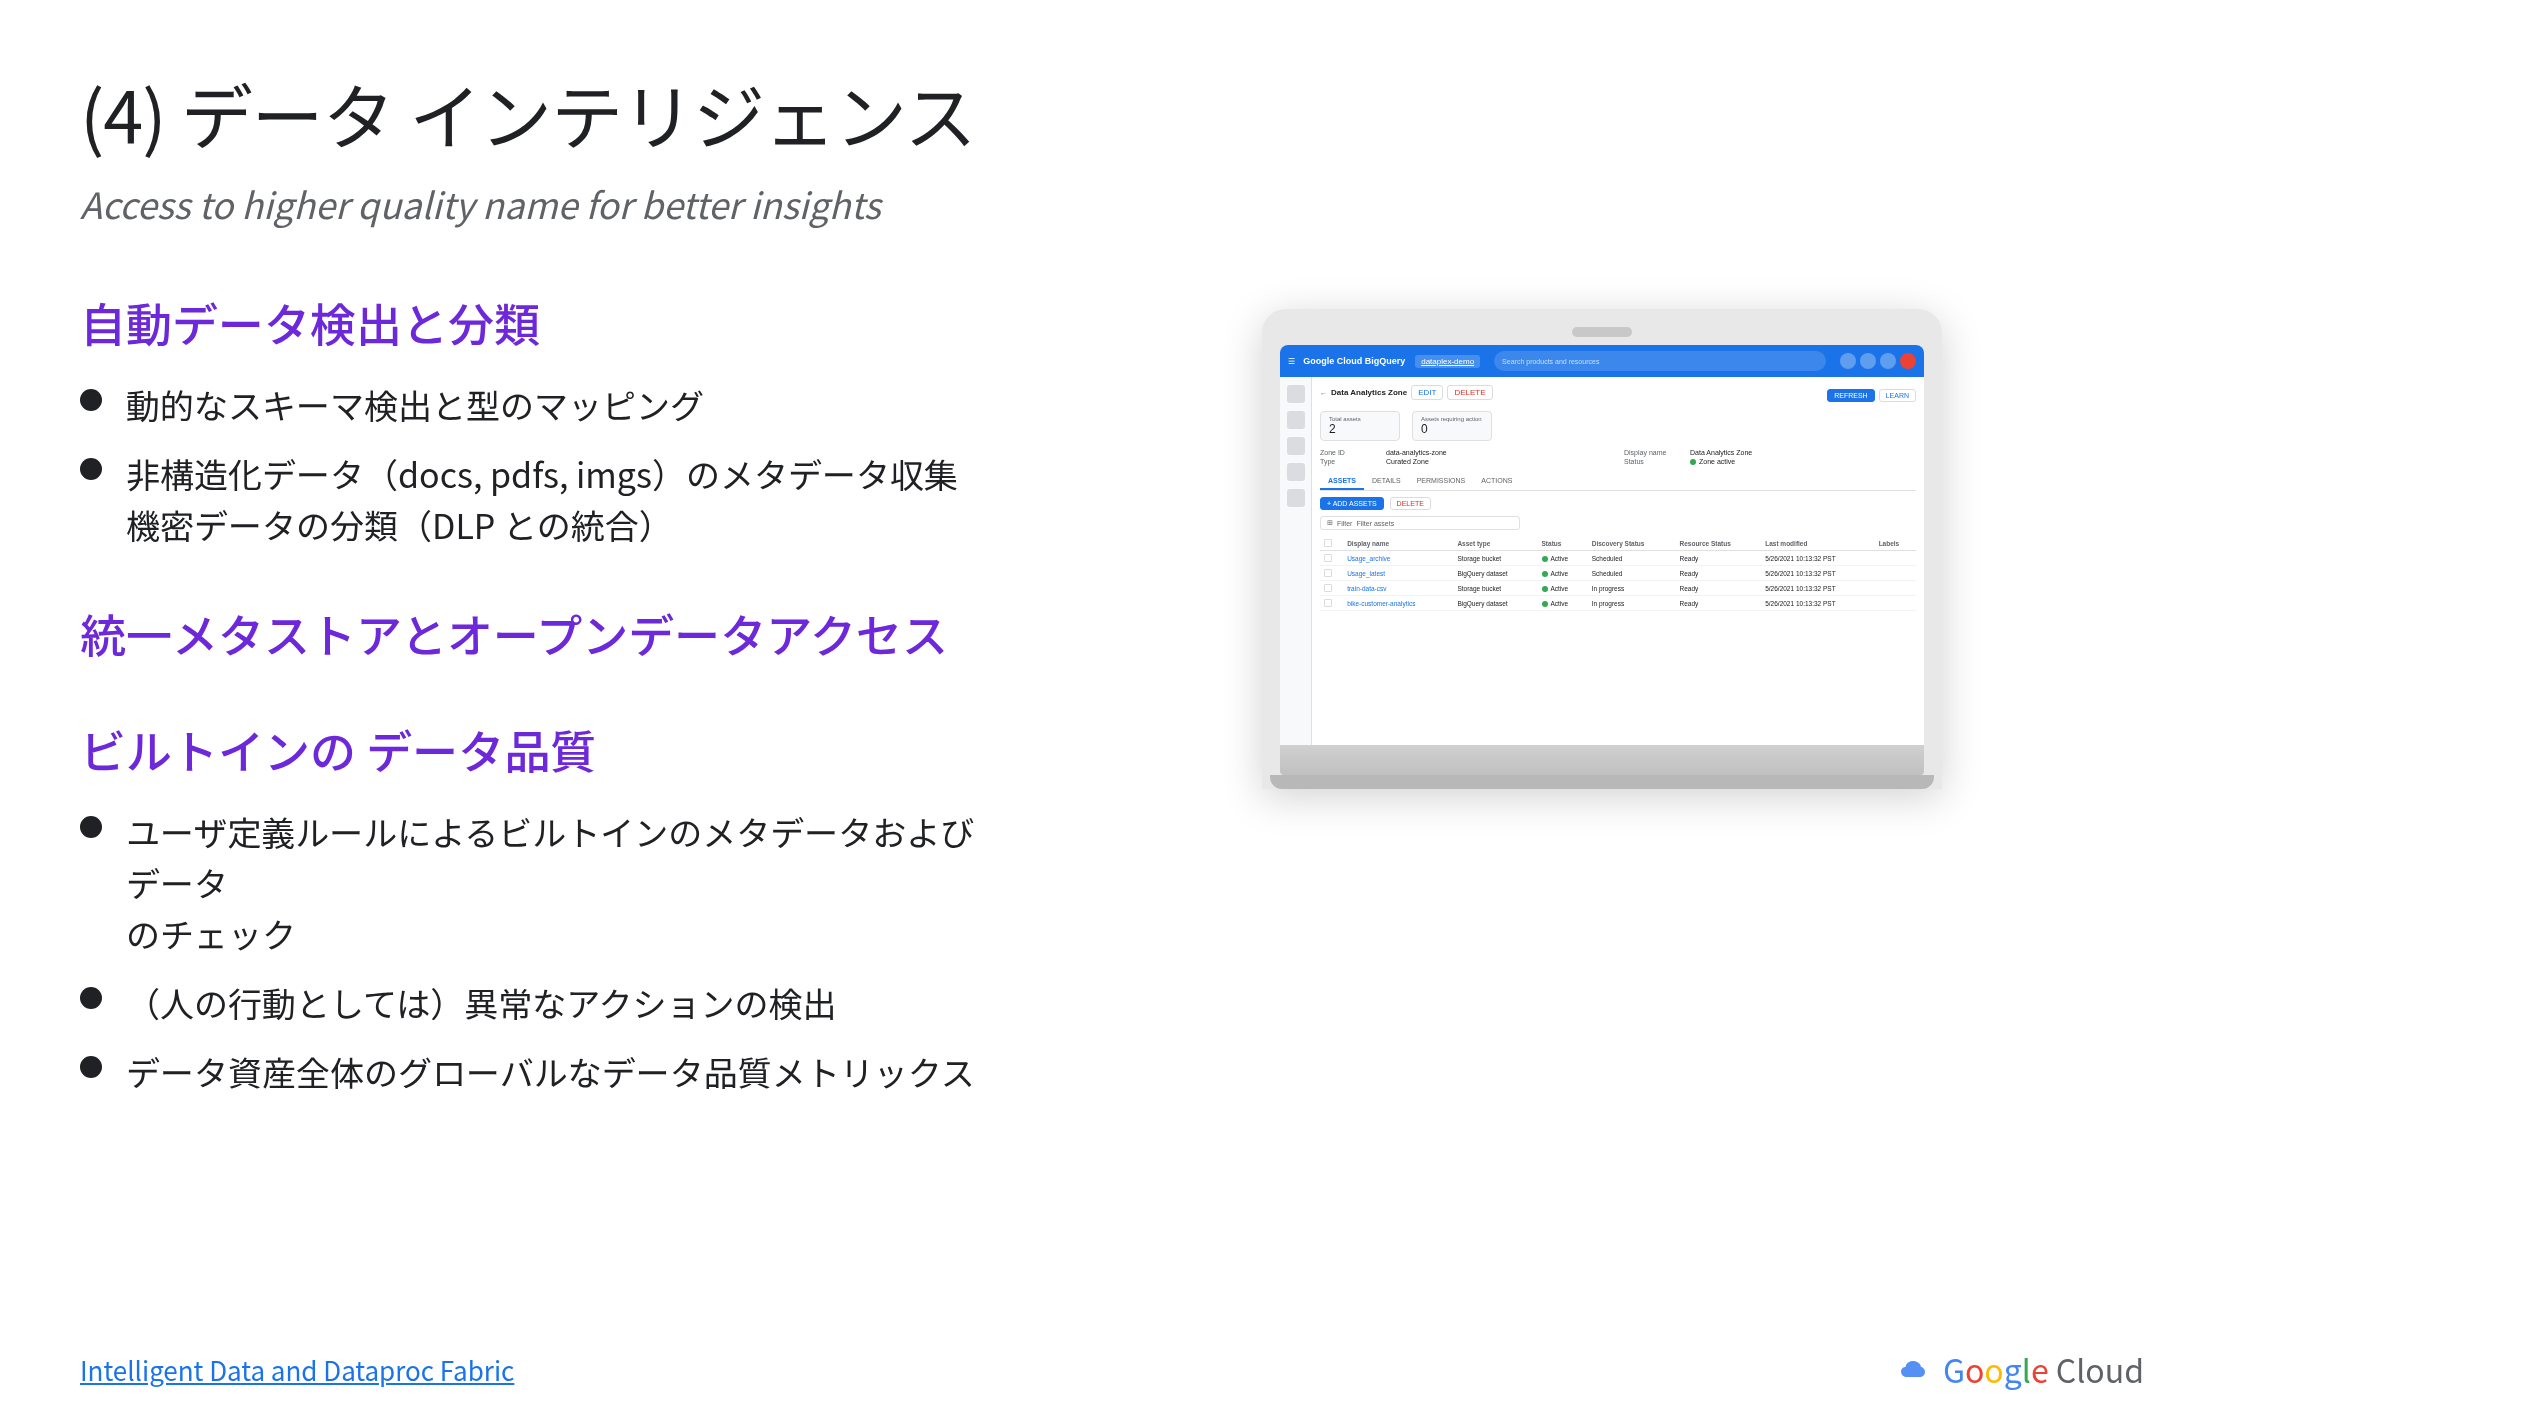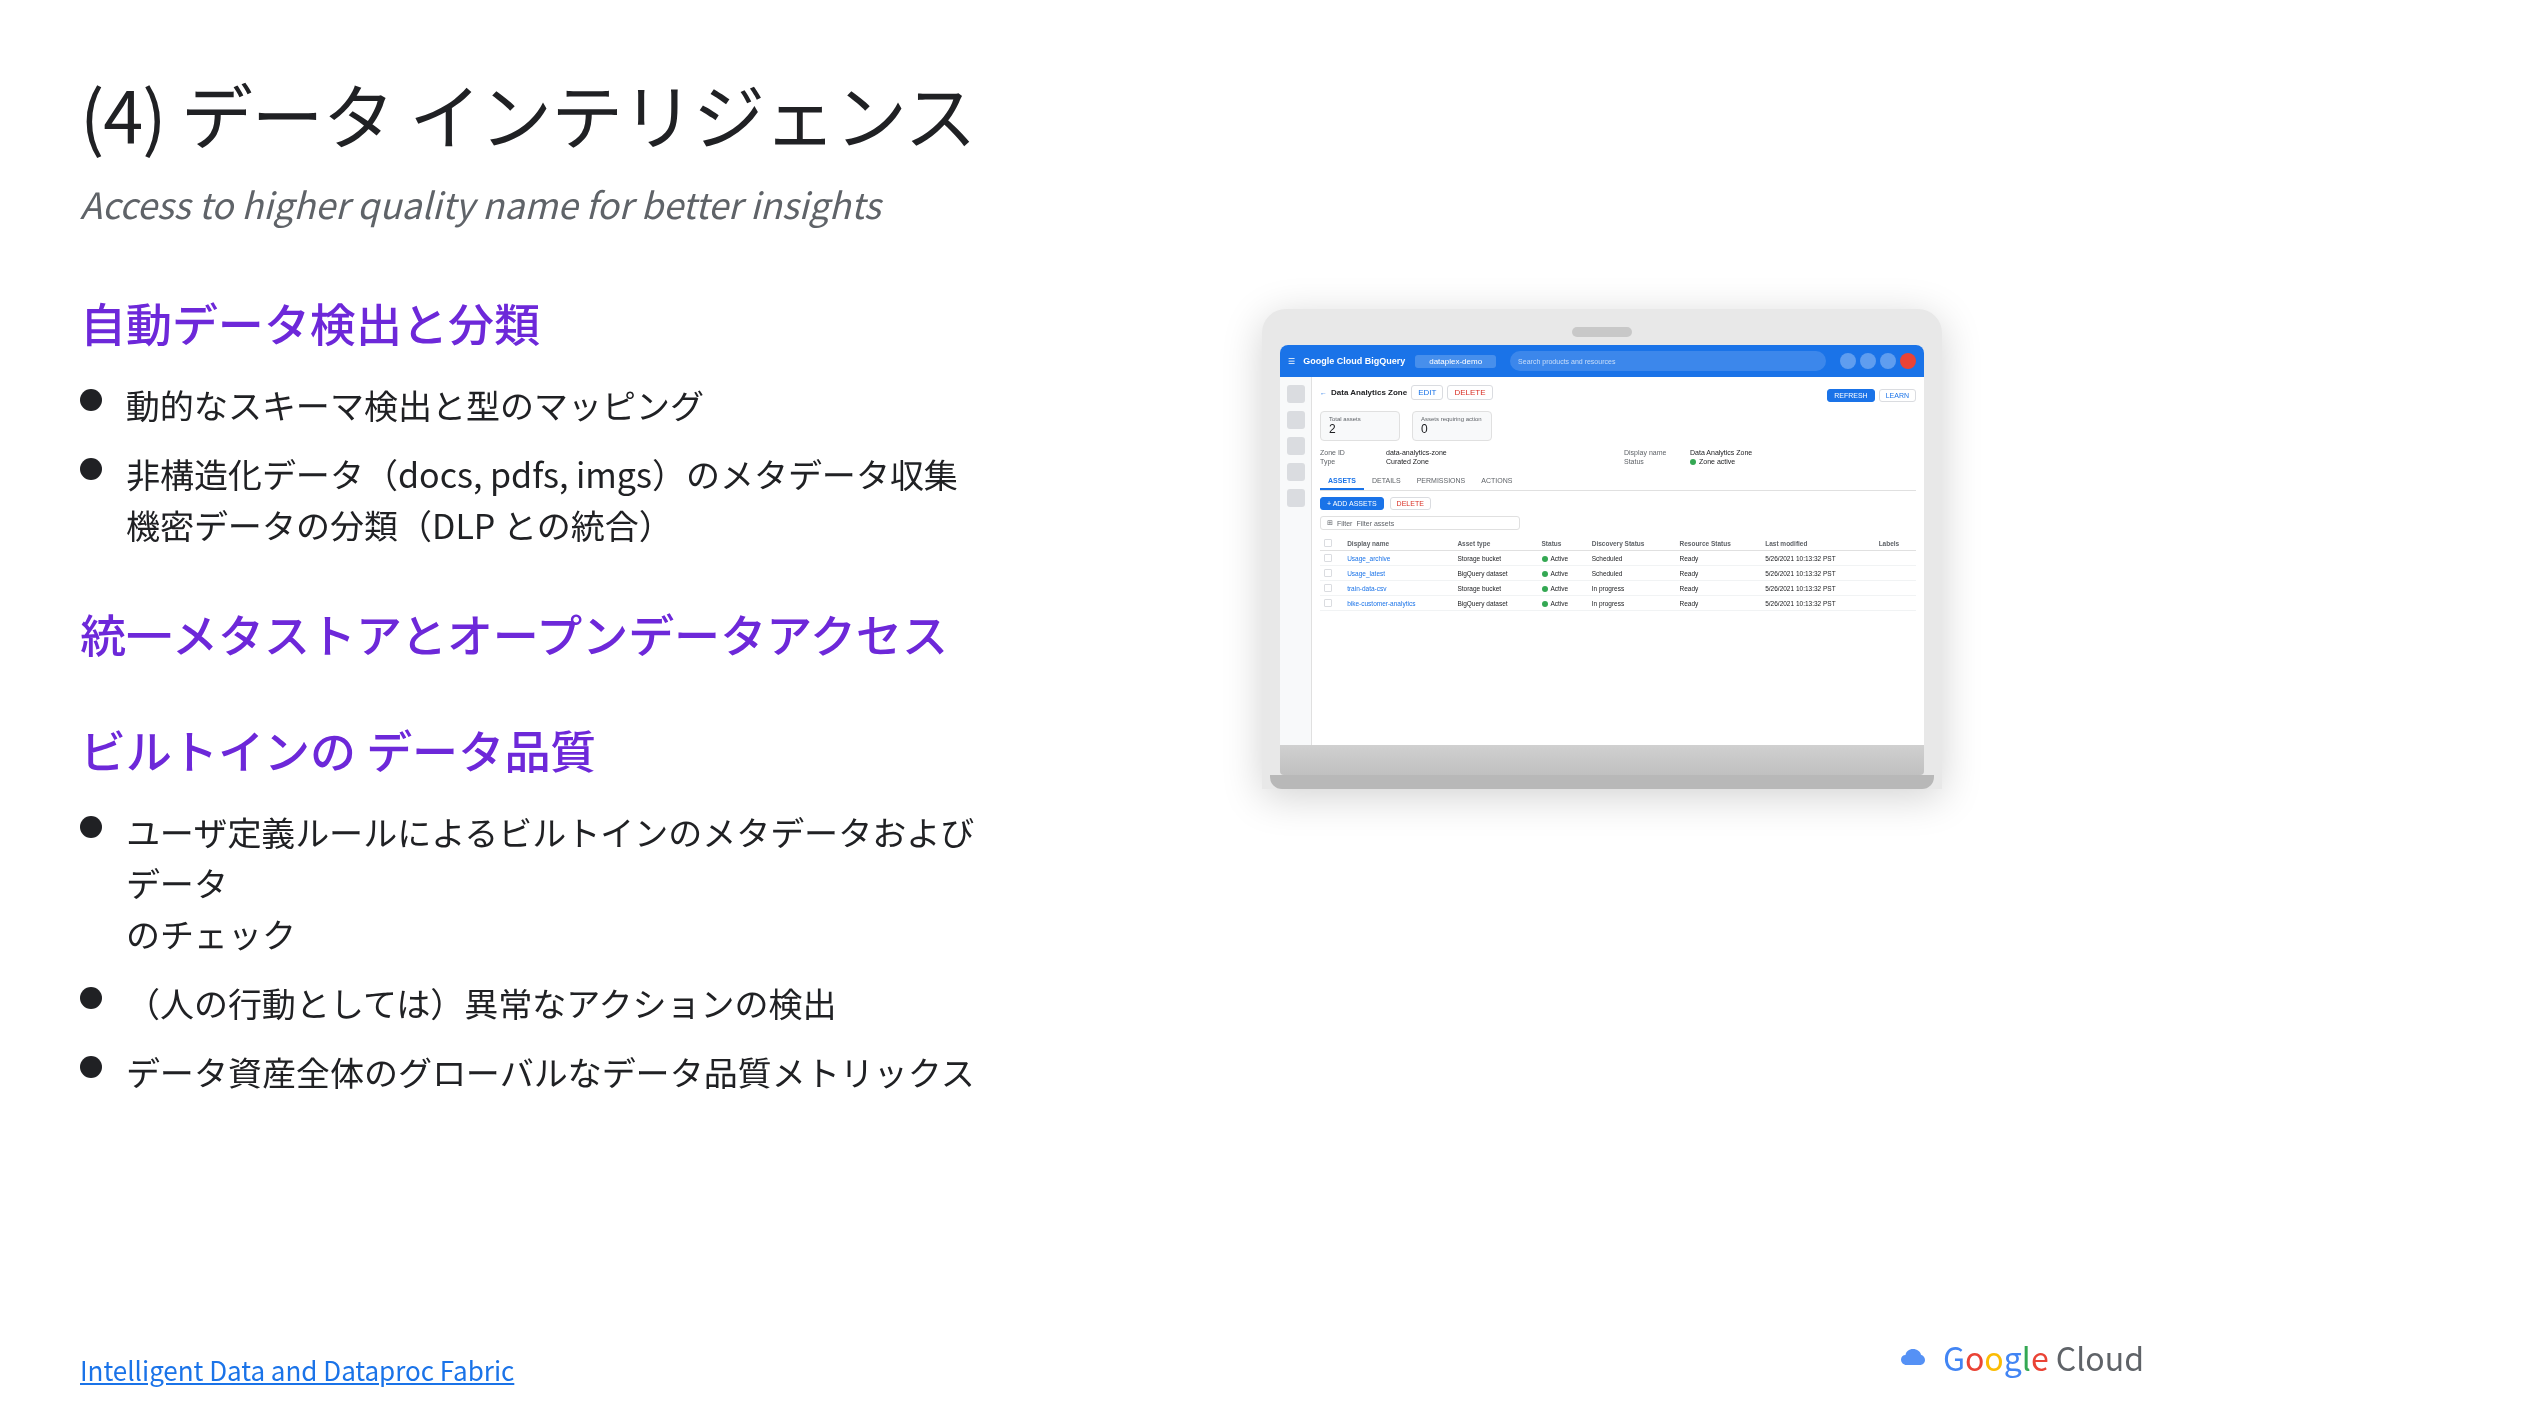--- a/index.html
+++ b/index.html
@@ -157,23 +157,24 @@
       color: white;
       font-size: 9px;
       font-weight: 600;
       white-space: nowrap;
     }
 
     .gcp-topbar-project {
       background: rgba(255,255,255,0.2);
       color: white;
       font-size: 8px;
-      padding: 2px 14px;
+      padding: 2px 6px;
       border-radius: 3px;
       margin-left: 4px;
+      text-decoration: underline;
     }
 
     .gcp-topbar-search {
       flex: 1;
       background: rgba(255,255,255,0.15);
       height: 20px;
       border-radius: 10px;
       margin: 0 8px;
       display: flex;
       align-items: center;
@@ -413,21 +414,21 @@
       bottom: 40px;
       left: 80px;
       font-size: 26px;
       color: #1a73e8;
       text-decoration: underline;
       cursor: pointer;
     }
 
     .google-cloud-logo {
       position: absolute;
-      bottom: 48px;
+      bottom: 36px;
       right: 80px;
       display: flex;
       align-items: center;
       gap: 10px;
     }
 
     .google-cloud-logo .logo-text {
       font-size: 32px;
       color: #5f6368;
       font-weight: 400;

